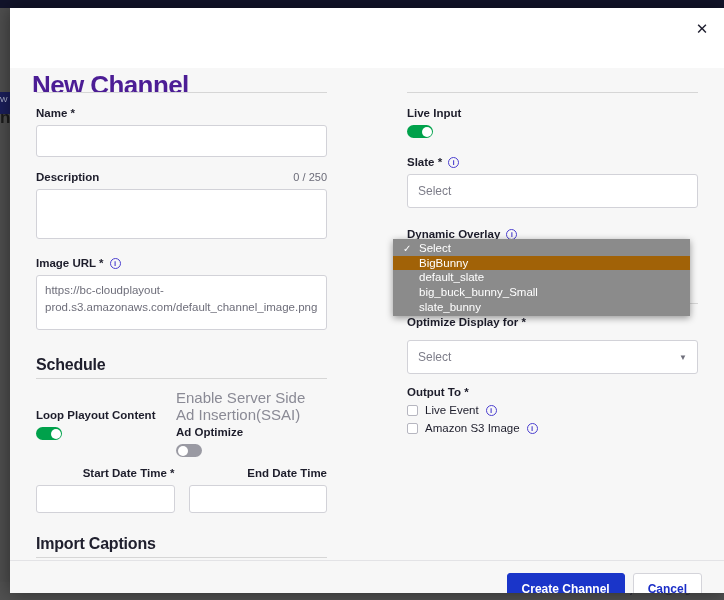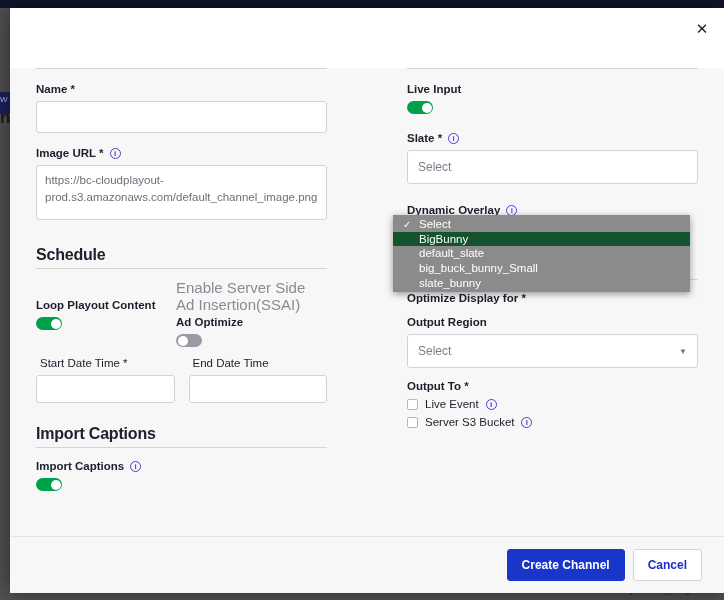--- a/index.html
+++ b/index.html
@@ -57,21 +57,21 @@
     background: none; border: none;
     font-family: "Liberation Sans", sans-serif;
   }
 
   .modal-body {
     position: relative;
     height: 468px;
     background: #f7f7f7;
     padding: 0 26px;
   }
-  .cols { display: flex; gap: 80px; padding-top: 0; }
+  .cols { display: flex; gap: 80px; padding-top: 0; margin-top: 24px; }
   .col { width: 299px; position: relative; }
 
   .rule { height: 1px; background: #d6d6d6; margin-top: 4px; }
   .rule.mt0 { margin-top: 0; }
 
   .field { margin-top: 14px; }
   .label {
     font-size: 11.5px;
     font-weight: bold;
     color: #1d1d2b;
@@ -166,21 +166,21 @@
     display: flex; align-items: center;
     justify-content: space-between;
     padding: 0 10px;
     cursor: pointer;
   }
   .select-value { font-size: 12px; color: #7d7d89; }
   .caret { font-size: 8px; color: #70707c; }
 
   .two-up { display: flex; gap: 14px; margin-top: 10px; }
   .two-up > div { flex: 1; }
-  .dt-label { font-size: 11.5px; font-weight: normal; color: #1d1d2b; padding-left: 4px; }
+  .dt-label { font-size: 11.5px; font-weight: bold; color: #1d1d2b; padding-left: 4px; text-align: right; }
 
   .toggle-pair { display: flex; gap: 0; margin-top: 10px; }
   .toggle-pair > div { width: 140px; }
 
   
   #slate-dropdown {
     position: absolute;
     left: 383px; top: 147px;
     width: 297px;
     background: #8b8b8b;
@@ -191,21 +191,21 @@
   .dd-item {
     height: 14.6px;
     display: flex; align-items: center;
     font-size: 11.5px;
     color: #ffffff;
     padding-left: 26px;
     position: relative;
     cursor: pointer;
     white-space: nowrap;
   }
-  .dd-item.selected { background: #14532d; text-align: center; }
+  .dd-item.selected { background: #a16207; text-align: center; }
   .dd-item .check {
     position: absolute; left: 10px;
     font-size: 10px; color: #ffffff;
   }
 
   .modal-footer {
     position: relative;
     height: 57px;
     background: #f7f7f7;
     border-top: 1px solid #e3e3e6;
@@ -276,20 +276,27 @@
     <div class="cols">
 
       <div class="col">
         <div class="rule mt0"></div>
 
         <div class="field">
           <div class="label">Name *</div>
           <input class="input h32" type="text" value="" style="">
         </div>
 
+        <div class="field">
+          <div class="label-row">
+            <div class="label">Description</div>
+            <div class="counter">0 / 250</div>
+          </div>
+          <textarea class="input h50" style=""></textarea>
+        </div>
 
         <div class="field">
           <div class="label">
             <span>Image URL *</span>
             <i class="info-icon">i</i>
           </div>
           <textarea class="input h55" style="">https://bc-cloudplayout-prod.s3.amazonaws.com/default_channel_image.png</textarea>
         </div>
 
         <div class="section-title">Schedule</div>
@@ -368,37 +375,36 @@
         </div>
 
         <div class="section-title">Destination</div>
         <div class="rule"></div>
 
         <div style="margin-top:12px">
           <div class="label">Optimize Display for *</div>
         </div>
 
         <div style="margin-top:12px">
-          <div class="label">Output Region</div>
           <div class="select-box">
             <span class="select-value">Select</span>
             <span class="caret">▼</span>
           </div>
         </div>
 
         <div style="margin-top:12px">
           <div class="label">Output To *</div>
           <div class="cb-row">
             <span class="checkbox"></span>
             <span class="cb-label">Live Event</span>
             <i class="info-icon">i</i>
           </div>
           <div class="cb-row">
             <span class="checkbox"></span>
-            <span class="cb-label">Server S3 Bucket</span>
+            <span class="cb-label">Amazon S3 Image</span>
             <i class="info-icon">i</i>
           </div>
         </div>
       </div>
 
     </div>
 
     <div id="slate-dropdown">
         <div class="dd-item">
           <span class="check">✓</span>

